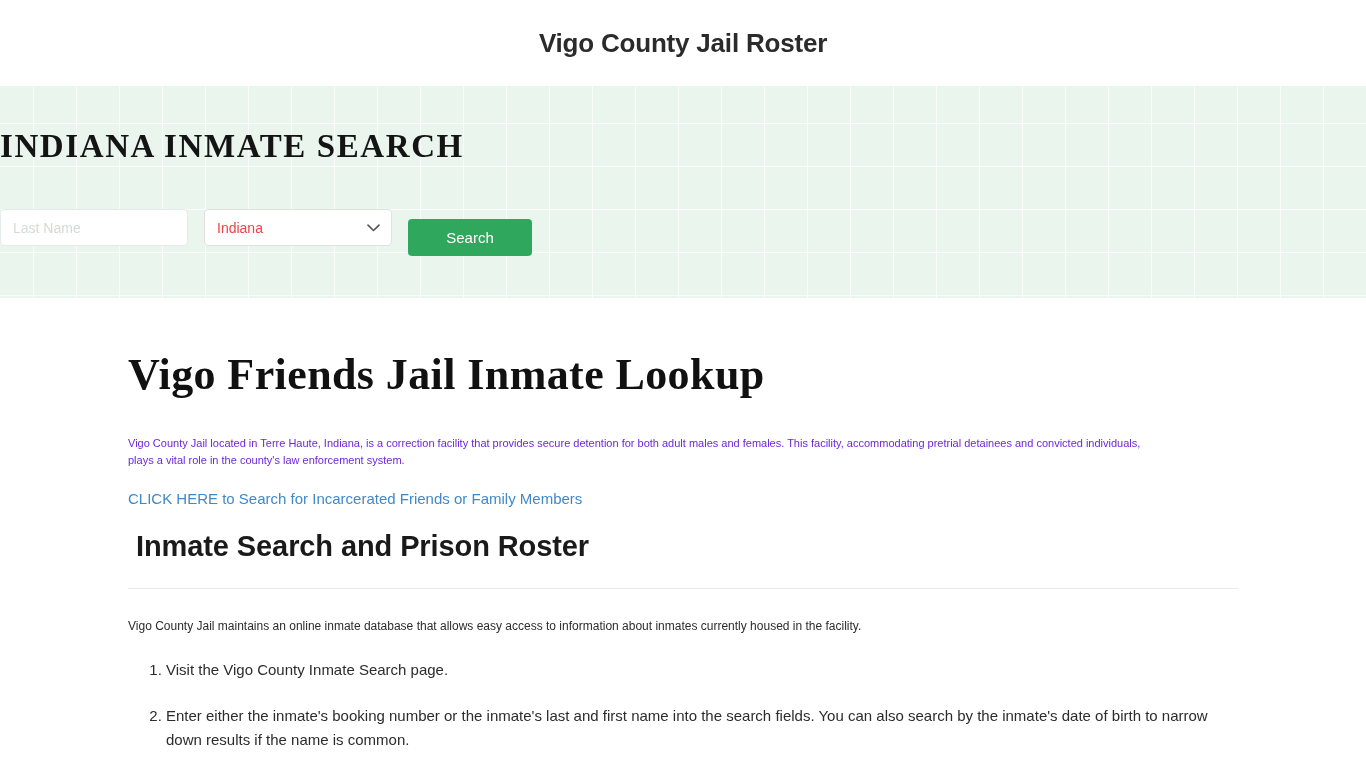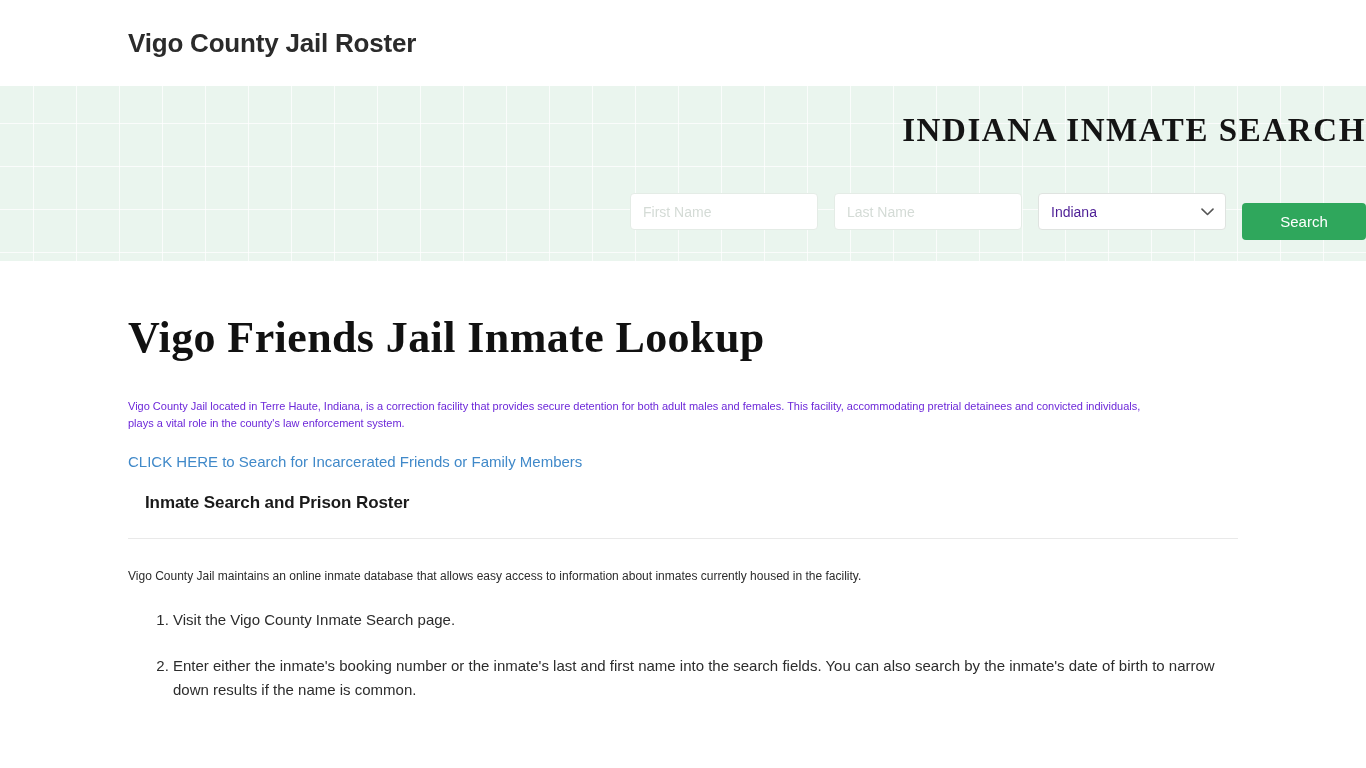--- a/index.html
+++ b/index.html
@@ -17,21 +17,21 @@
     color: #1c1c1c;
     -webkit-font-smoothing: antialiased;
   }
 
   
   .site-header {
     height: 86px;
     background: #ffffff;
     display: flex;
     align-items: center;
-    justify-content: flex-start;
+    justify-content: center;
     padding: 0 128px;
   }
   .brand {
     font-family: "Liberation Sans", sans-serif;
     font-size: 26px;
     font-weight: bold;
     letter-spacing: -0.2px;
     color: #2b2b2b;
     text-decoration: none;
     white-space: nowrap;
@@ -43,32 +43,32 @@
   }
   .nav-link {
     font-size: 15px;
     color: #262626;
     text-decoration: none;
     white-space: nowrap;
   }
 
   
   .hero {
-    height: 175px;
+    height: 212px;
     background-color: #eaf5ee;
     background-image:
       linear-gradient(to right, rgba(255,255,255,0.75) 1.5px, transparent 1.5px),
       linear-gradient(to bottom, rgba(255,255,255,0.75) 1.5px, transparent 1.5px);
     background-size: 43px 43px;
     background-position: -10px -6px;
     display: flex;
     flex-direction: column;
-    align-items: flex-end;
+    align-items: flex-start;
     justify-content: flex-start;
-    padding-top: 28px;
+    padding-top: 44px;
   }
   .hero-title {
     font-family: "Liberation Serif", serif;
     font-size: 33px;
     font-weight: bold;
     letter-spacing: 1.6px;
     color: #141414;
     margin: 0;
     text-transform: uppercase;
     line-height: 1;
@@ -94,21 +94,21 @@
   .search-input::placeholder { color: #d4dbd6; }
   .state-select {
     width: 188px;
     height: 37px;
     border: 1px solid #dfe3e0;
     border-radius: 4px;
     background: #ffffff;
     padding: 0 12px;
     font-family: "Liberation Sans", sans-serif;
     font-size: 14px;
-    color: #4c1d95;
+    color: #ef4444;
     appearance: none;
     -webkit-appearance: none;
     outline: none;
     position: relative;
   }
   .select-wrap { position: relative; display: inline-block; }
   .select-chevron {
     position: absolute;
     right: 12px;
     top: 50%;
@@ -154,24 +154,24 @@
   }
   .cta-link {
     display: inline-block;
     margin-top: 20px;
     font-size: 15px;
     font-weight: normal;
     color: #4089c9;
     text-decoration: none;
   }
   .section-title {
-    font-size: 17px;
+    font-size: 29px;
     font-weight: bold;
     color: #1a1a1a;
-    margin: 22px 0 0 17px;
+    margin: 22px 0 0 8px;
     letter-spacing: -0.1px;
   }
   .divider {
     border: none;
     border-top: 1px solid #e9e9e9;
     margin: 25px 0 0 0;
     width: 1110px;
   }
   .body-text {
     font-size: 12px;
@@ -185,33 +185,32 @@
     color: #1a1a1a;
     margin: 24px 0 0 0;
   }
   ol.steps {
     margin: 22px 0 0 0;
     padding-left: 38px;
     font-size: 15px;
     line-height: 1.6;
     color: #2c2c2c;
   }
-  ol.steps li { margin-bottom: 22px; max-width: 1072px; margin-left: 7px; }
+  ol.steps li { margin-bottom: 22px; max-width: 1072px; }
 </style>
 </head>
 <body>
 
 <header class="site-header">
   <a href="#" class="brand">Vigo County Jail Roster</a>
 </header>
 
 <section class="hero">
   <h2 class="hero-title">Indiana Inmate Search</h2>
   <form class="search-form">
-    <input class="search-input" type="text" placeholder="First Name" style="">
     <input class="search-input" type="text" placeholder="Last Name" style="">
     <span class="select-wrap">
       <select class="state-select">
         <option>Indiana</option>
       </select>
       <span class="select-chevron">
         <svg width="13" height="9" viewBox="0 0 13 9" aria-hidden="true">
           <path d="M1 1.6 L6.5 7 L12 1.6" fill="none" stroke="#555" stroke-width="1.6" stroke-linecap="round" stroke-linejoin="round"></path>
         </svg>
       </span>

